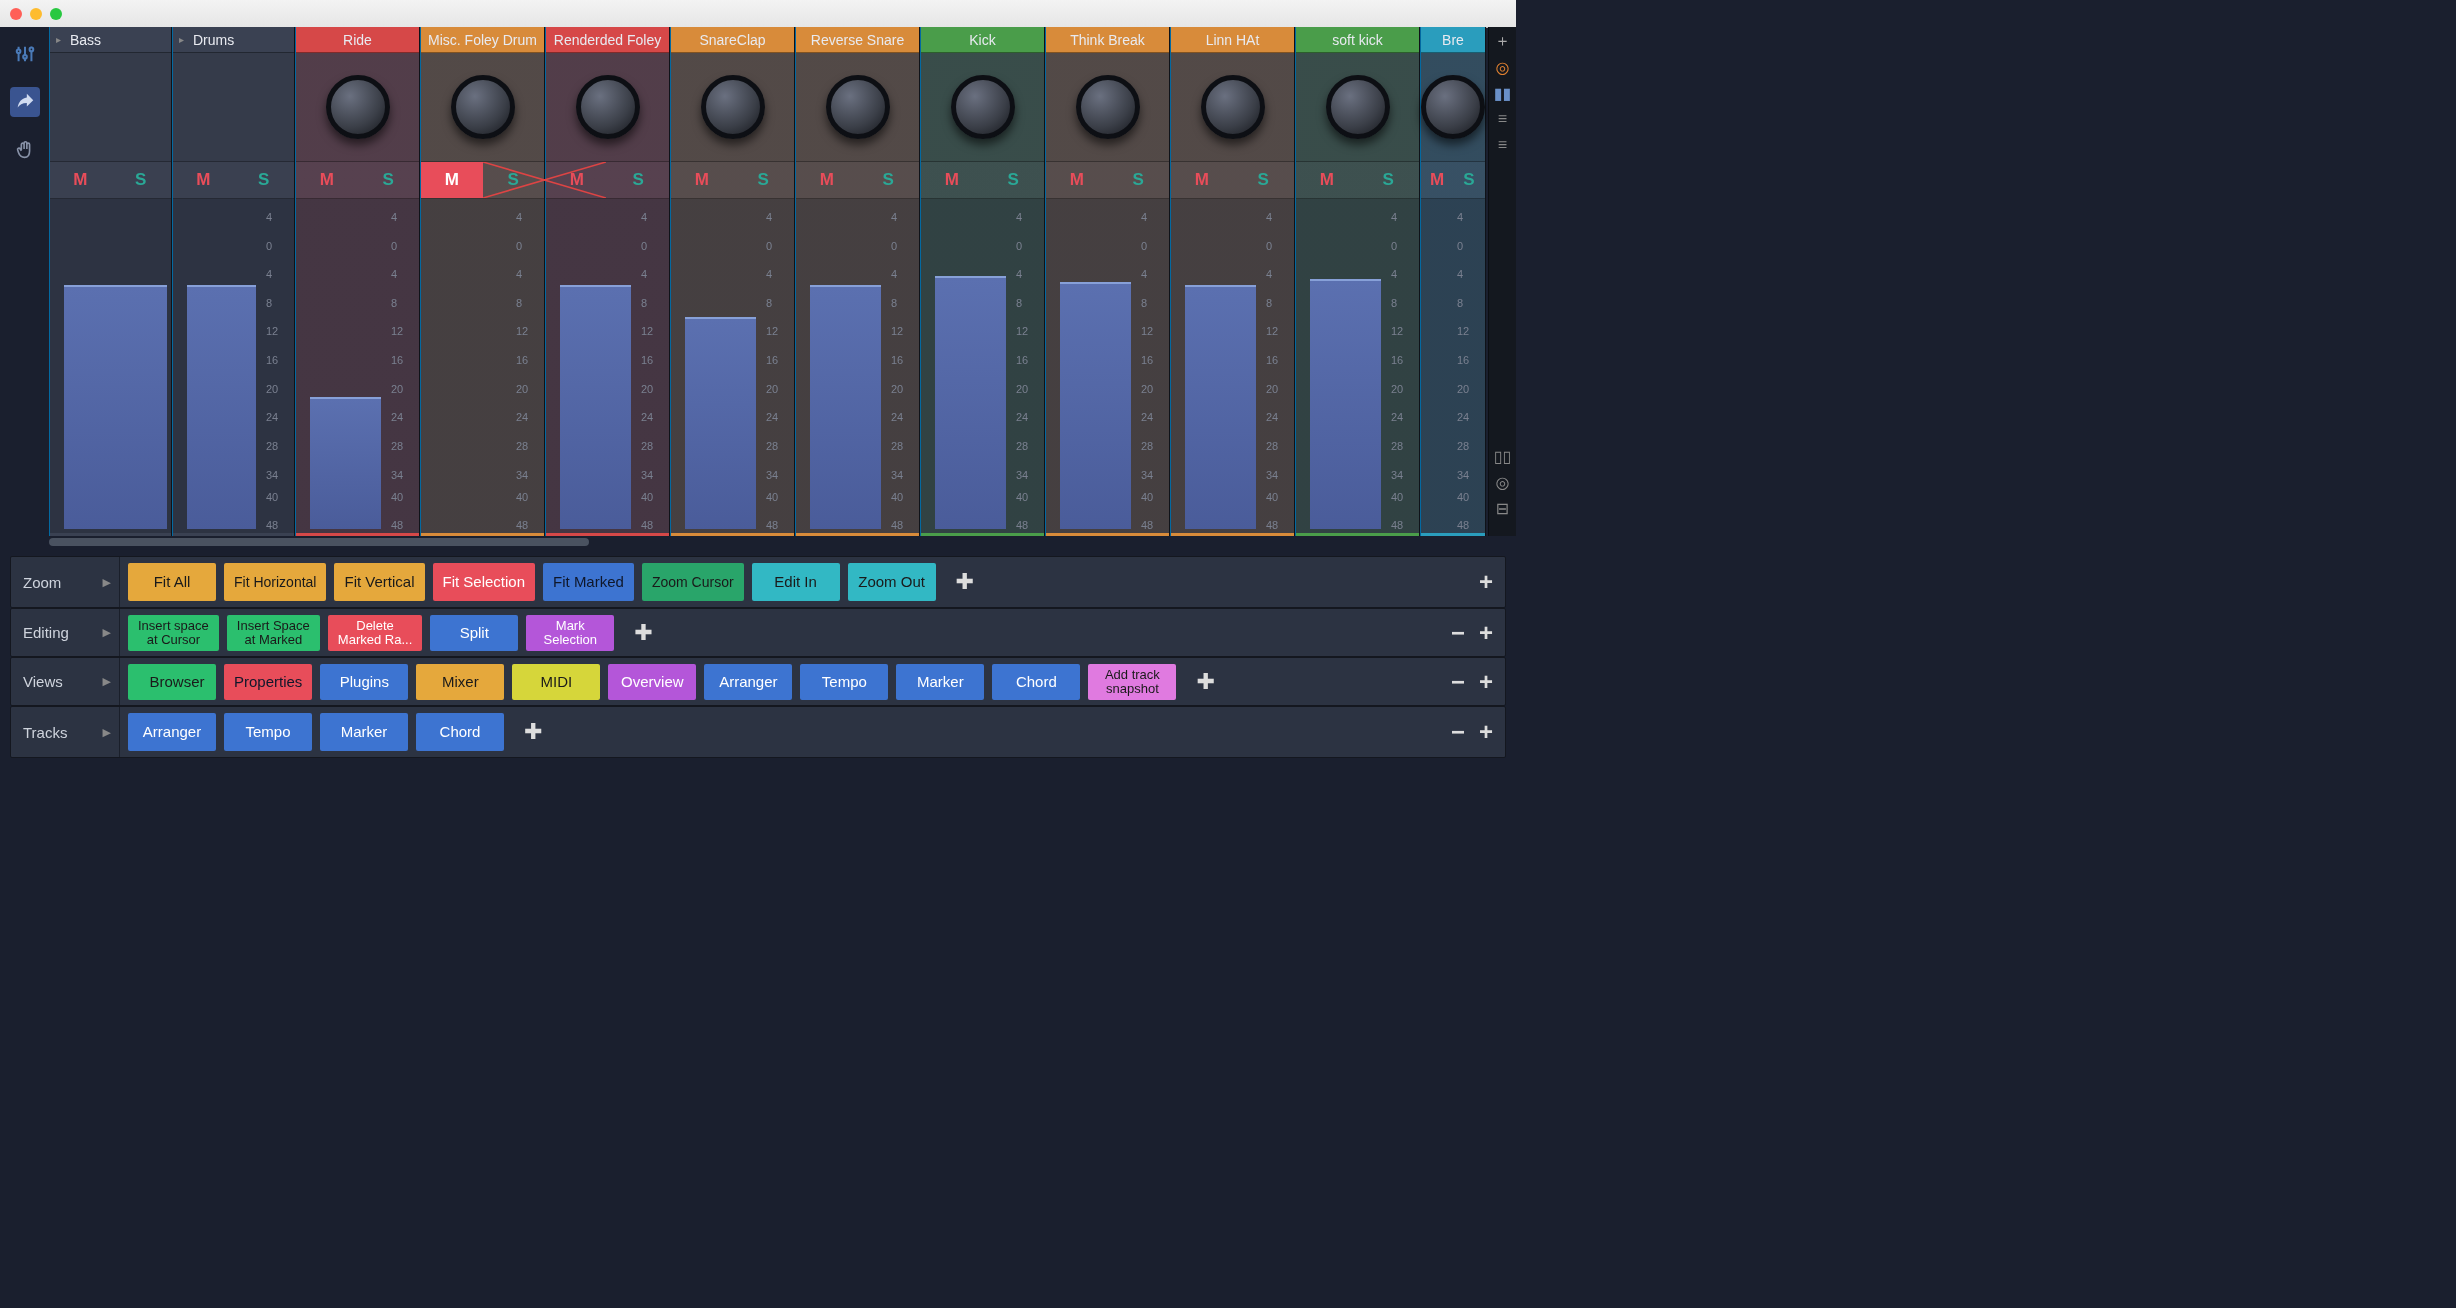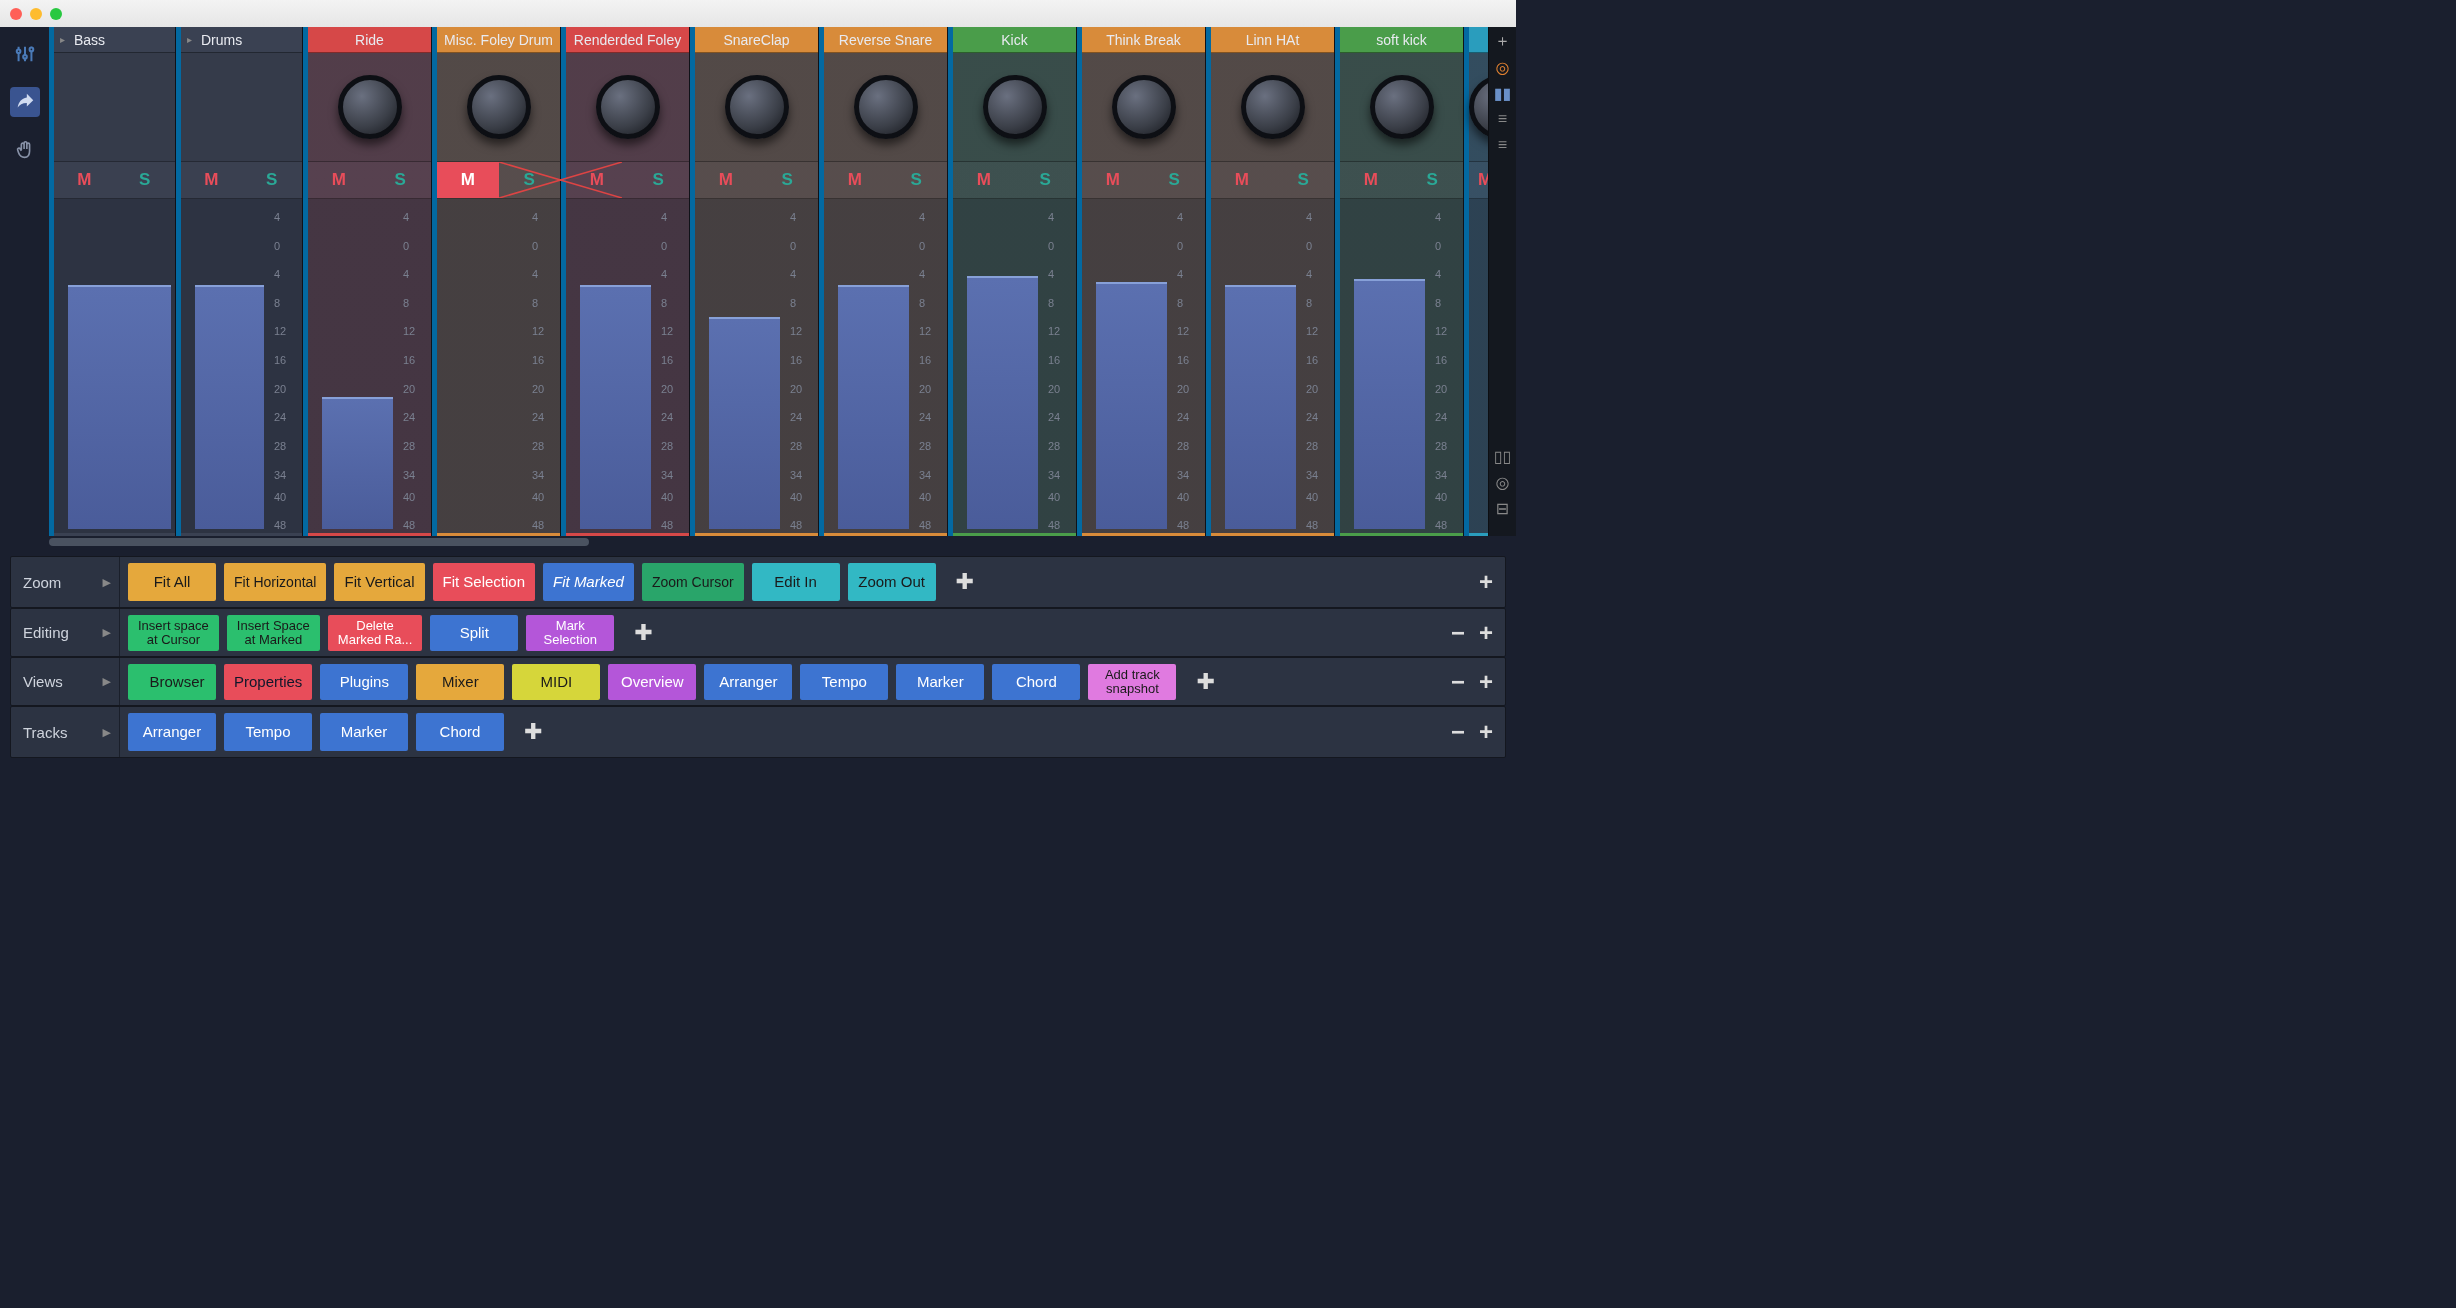--- a/index.html
+++ b/index.html
@@ -28,21 +28,21 @@
 .ms{height:36px;display:flex;border-top:1px solid rgba(0,0,0,.35);border-bottom:1px solid rgba(0,0,0,.35)}
 .ms .m,.ms .s{flex:1;display:flex;align-items:center;justify-content:center;font-weight:bold;font-size:17px;cursor:pointer}
 .ms .m{color:#e84d5a}
 .ms .s{color:#2aa896}
 .ms .m.active{background:#e84d5a;color:#fff}
 .meter{flex:1;position:relative;display:flex;padding:12px 0 4px 0}
 .meter .bar{flex:1;position:relative;margin:0 4px}
 .meter .fill{position:absolute;left:10px;right:0;bottom:0;background:linear-gradient(#5b70b0,#4a5c9a);border-top:2px solid #87a0d8}
 .meter .scale{flex:0 0 34px;position:relative}
 .meter .tick{position:absolute;left:6px;font-size:11px;color:#7a8090}
-.ch-border{border-left:5px solid #0369a1;border-right:1px solid #0f1218}
+.ch-border{border-left:1px solid #0369a1;border-right:1px solid #0f1218}
 .rightrail{width:27px;background:#14181f;border-left:1px solid #0c0e12;display:flex;flex-direction:column;align-items:center;padding-top:4px;gap:6px}
 .rightrail .ricon{width:20px;height:20px;display:flex;align-items:center;justify-content:center;color:#666}
 .rightrail .spacer{flex:1}
 .scrollbar-h{height:12px;background:#1a1f2e;position:relative;margin:0 0 8px 49px;width:540px}
 .sbthumb{position:absolute;left:0;top:2px;height:8px;background:#4a5260;border-radius:4px;width:540px}
 .quick{padding:0 10px 6px 10px;display:flex;flex-direction:column;gap:0}
 .qrow{display:flex;align-items:center;background:#2c3342;border:1px solid #14171f;border-radius:2px;height:50px;position:relative}
 .qrow.h42{height:47px}
 .qlabel{width:88px;display:flex;align-items:center;justify-content:space-between;padding:0 8px 0 12px;font-size:15px;color:#cfd4dd;height:100%;border-right:1px solid #1a1f2a}
 .qlabel .tri{font-size:11px;color:#888}
@@ -448,21 +448,21 @@
         <div class="qrow">
           <div class="qlabel">
             <span>Zoom</span>
             <span class="tri">▶</span>
           </div>
           <div class="qbtns">
             <button class="qbtn" style="background: rgb(229, 168, 60);">Fit All</button>
             <button class="qbtn sm" style="background: rgb(229, 168, 60);">Fit Horizontal</button>
             <button class="qbtn" style="background: rgb(229, 168, 60);">Fit Vertical</button>
             <button class="qbtn" style="background: rgb(232, 77, 90); color: rgb(255, 255, 255);">Fit Selection</button>
-            <button class="qbtn" style="background: rgb(61, 116, 209); color: #ffffff; font-style: italic;">Fit Marked</button>
+            <button class="qbtn" style="background: rgb(61, 116, 209); color: #0f172a;">Fit Marked</button>
             <button class="qbtn sm" style="background: rgb(41, 165, 106);">Zoom Cursor</button>
             <button class="qbtn" style="background: rgb(50, 184, 196);">Edit In</button>
             <button class="qbtn" style="background: rgb(50, 184, 196);">Zoom Out</button>
             <div class="plus">✚</div>
           </div>
           <div class="end">
             <div class="sym">+</div>
           </div>
         </div>
         <div class="qrow h42">

